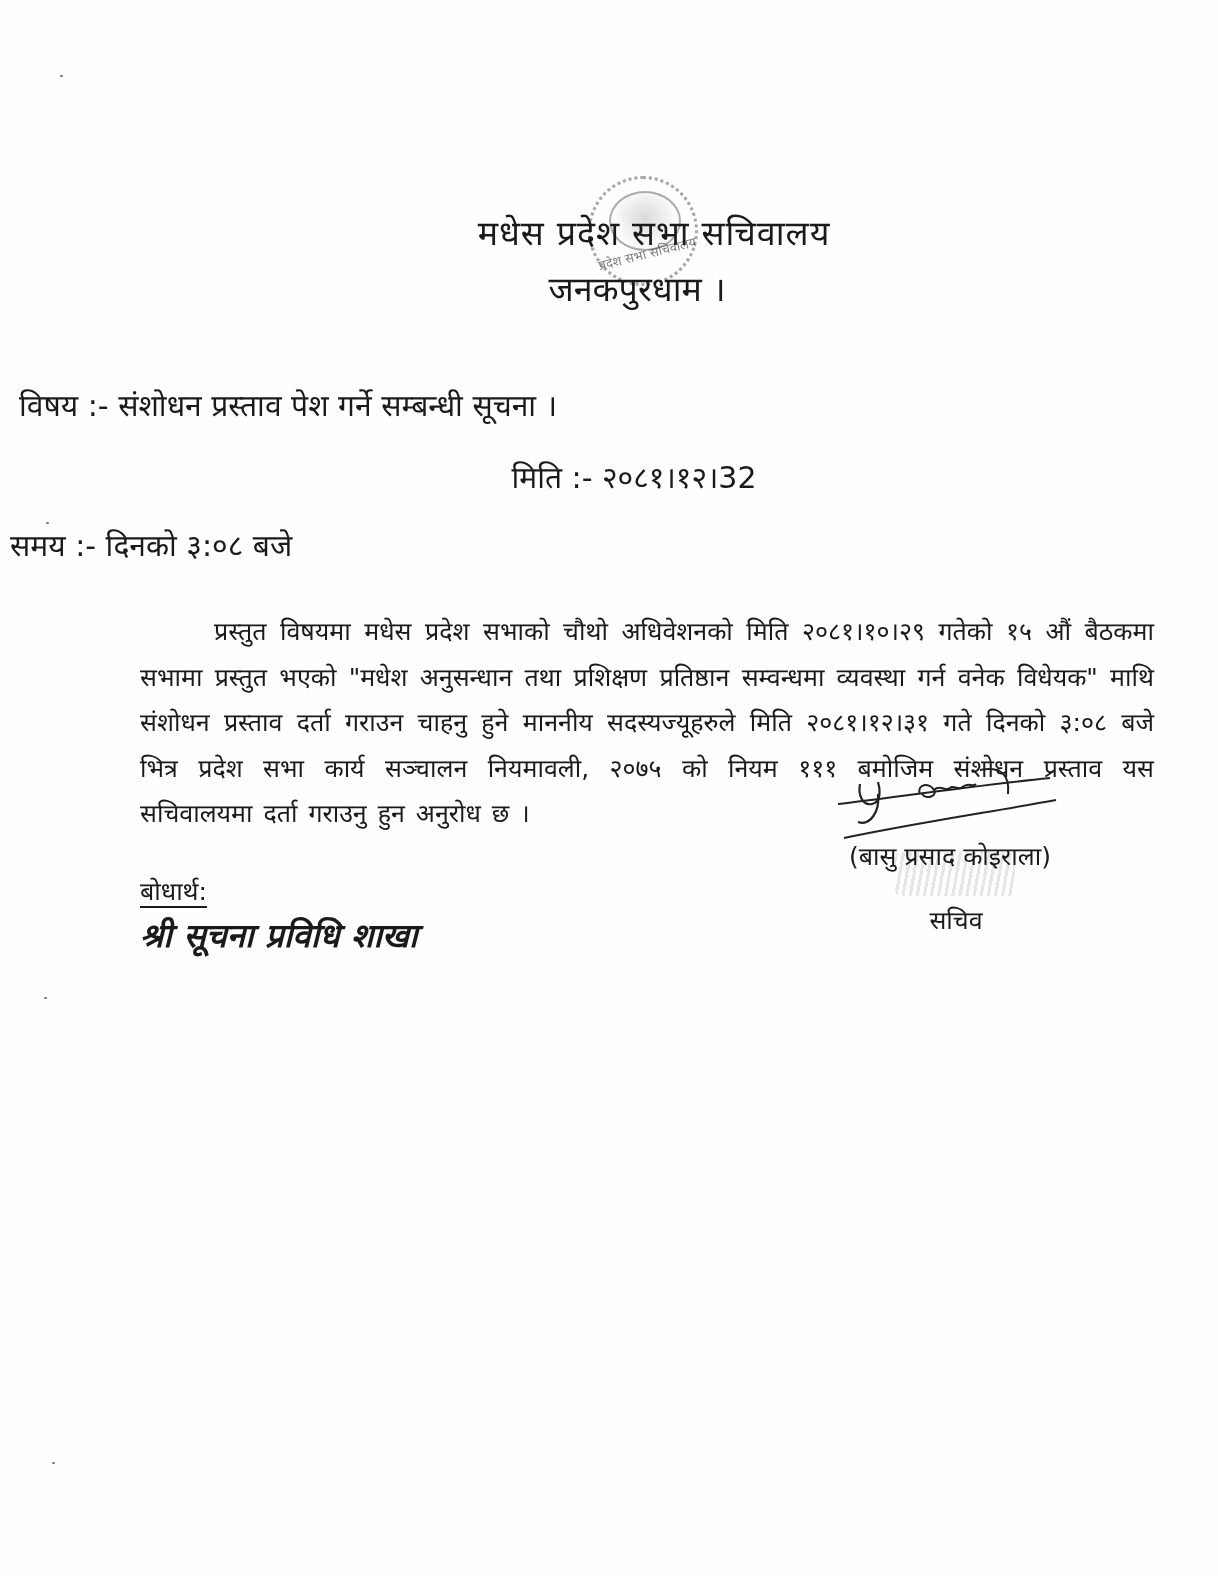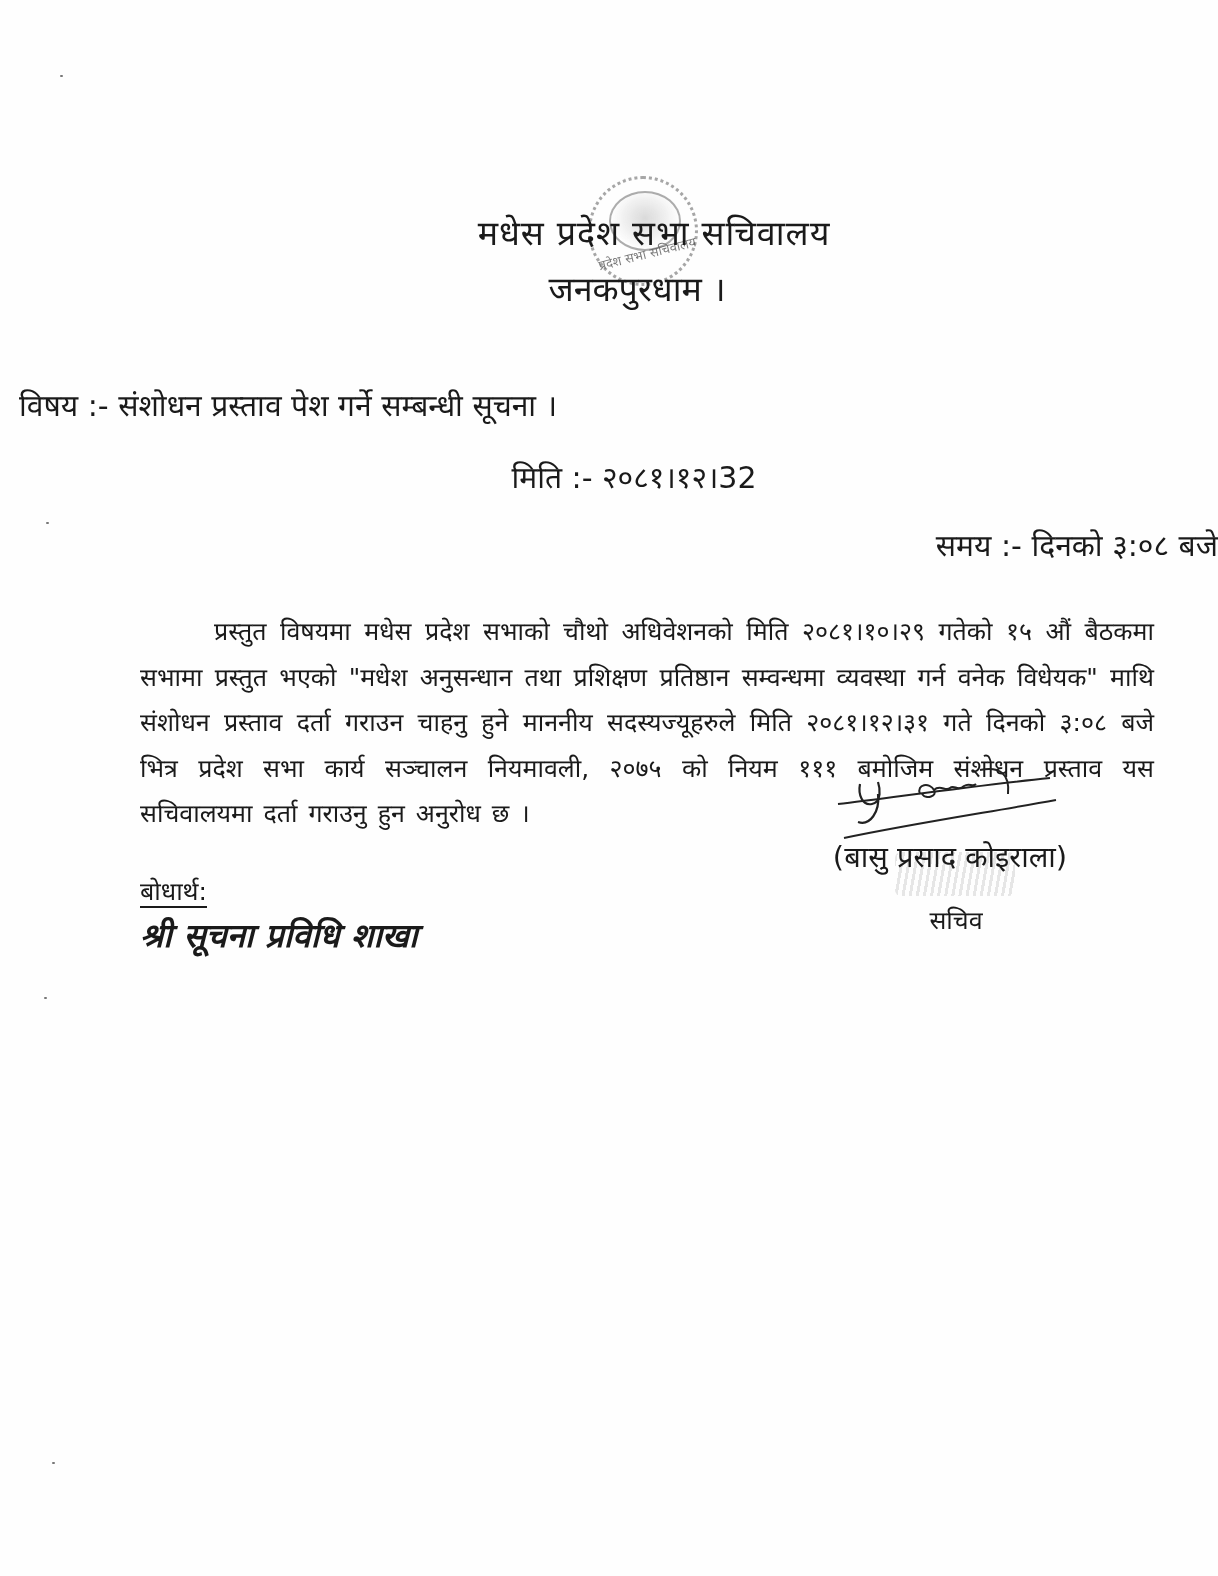--- a/index.html
+++ b/index.html
@@ -91,21 +91,21 @@
       text-align: center;
       font-size: 30px;
       line-height: 48px;
       padding-left: 50px;
       box-sizing: border-box;
     }
     .time-line {
       position: absolute;
       left: 0; width: 1218px;
       top: 522px;
-      text-align: right;
+      text-align: left;
       font-size: 30px;
       line-height: 48px;
       padding-left: 10px;
       box-sizing: border-box;
     }
     .body-para {
       position: absolute;
       left: 140px;
       top: 584px;
       width: 1014px;
@@ -123,21 +123,21 @@
       height: 80px;
     }
     .signatory {
       position: absolute;
       left: 830px;
       top: 836px;
       width: 240px;
       text-align: center;
     }
     .signatory-name {
-      font-size: 29px;
+      font-size: 25px;
       line-height: 42px;
       display: block;
     }
     .signatory-title {
       font-size: 25px;
       line-height: 30px;
       display: block;
       padding-left: 12px;
       margin-top: 28px;
     }

